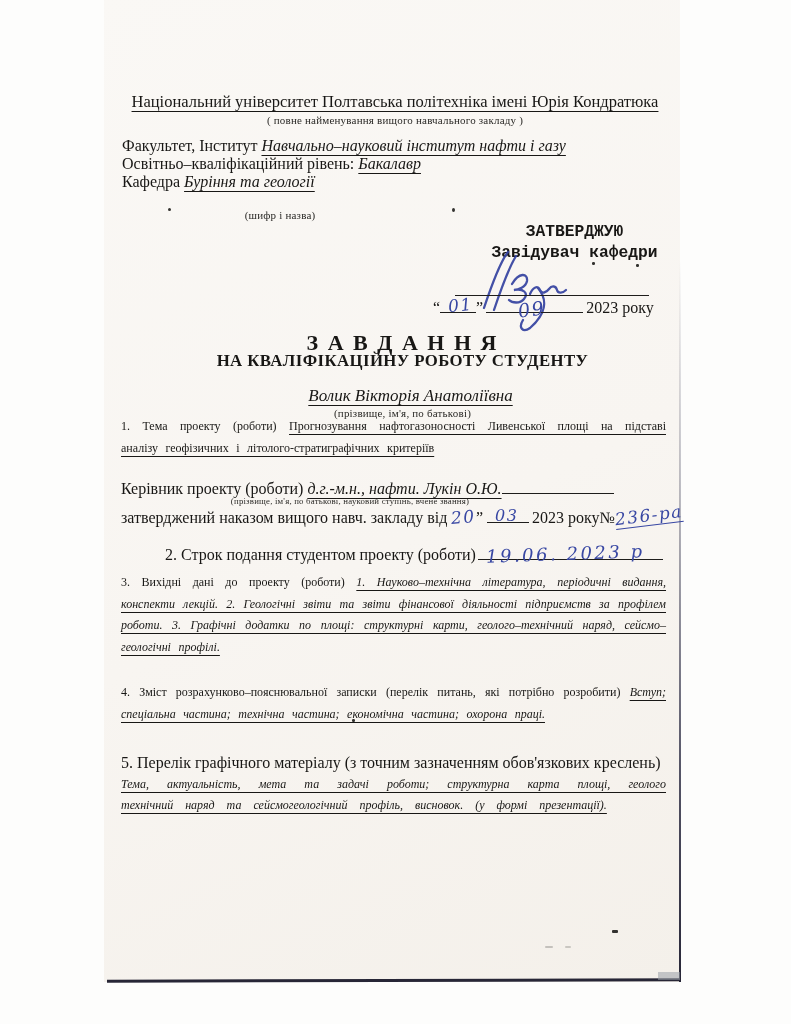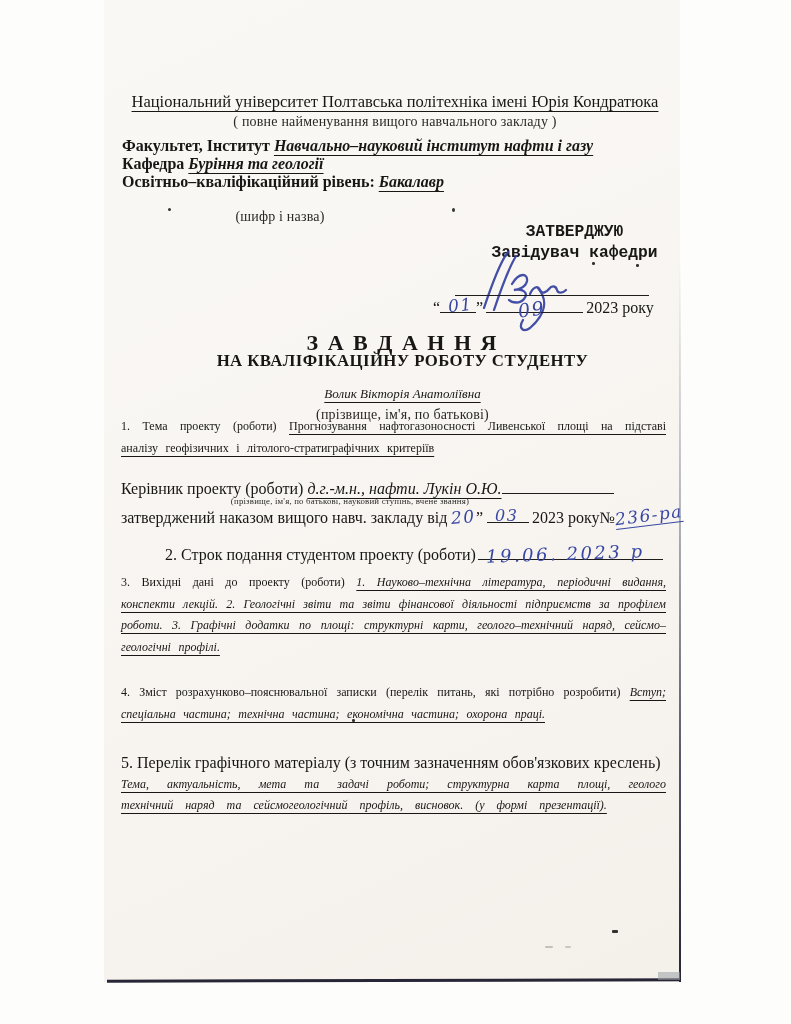--- a/index.html
+++ b/index.html
@@ -24,21 +24,21 @@
   }
   .corner-gray{
     position:absolute;left:658px;top:972px;width:22px;height:8px;
     background:#9aa0a8;opacity:.55;
   }
   .abs{position:absolute;}
   .ctr{text-align:center;}
   .u{text-decoration:underline;text-decoration-thickness:1.1px;text-underline-offset:3.5px;}
   .it{font-style:italic;}
   .b{font-weight:bold;}
-  .cap{font-size:14px;letter-spacing:.2px;color:#2a2926;}
+  .cap{font-size:11px;letter-spacing:.2px;color:#2a2926;}
   .line{font-size:16px;line-height:17.9px;white-space:nowrap;}
   .para{font-size:12px;line-height:21.5px;text-align:justify;word-spacing:4.5px;margin:0;}
   .hw{
     font-family:"DejaVu Serif",serif;font-style:italic;color:var(--ink);
     display:inline-block;letter-spacing:1.5px;
   }
   .blank{display:inline-block;border-bottom:1.2px solid #1e1d1b;height:14px;vertical-align:baseline;}
   .write-line{display:inline-block;position:relative;border-bottom:1.3px solid #1e1d1b;height:16px;vertical-align:baseline;}
   .write-line .hw{position:absolute;bottom:-3px;white-space:nowrap;}
   .speck{position:absolute;background:#33322f;border-radius:50%;display:block;}
@@ -50,24 +50,24 @@
 <body style="--ink: #3847a3; color: rgb(24, 23, 21);">
 
 <div class="sheet"></div>
 <div class="edge-right"></div>
 <div class="edge-bottom"></div>
 <div class="corner-gray"></div>
 
 <div class="abs ctr u" style="left:120px;top:92px;width:550px;font-size:16.5px;">Національний університет Полтавська політехніка імені Юрія Кондратюка</div>
 <div class="abs ctr cap" style="left:120px;top:114px;width:550px;">( повне найменування вищого навчального закладу )</div>
 
-<div class="abs" style="left:122px;top:137px;font-weight:bold;">
+<div class="abs" style="left:122px;top:137px;">
   <div class="line"><span>Факультет, Інститут </span><span class="it u">Навчально–науковий інститут нафти і газу</span></div>
+  <div class="line"><span>Освітньо–кваліфікаційний рівень: </span><span class="it u">Бакалавр</span></div>
   <div class="line"><span>Кафедра </span><span class="it u">Буріння та геології</span></div>
-  <div class="line"><span>Освітньо–кваліфікаційний рівень: </span><span class="it u">Бакалавр</span></div>
 </div>
 <div class="abs ctr cap" style="left:200px;top:209px;width:160px;">(шифр і назва)</div>
 
 <div class="abs ctr b" style="left:472px;top:222px;width:205px;font-size:16.3px;line-height:20.5px;font-family:Liberation Mono, monospace;">
   <div>ЗАТВЕРДЖУЮ</div>
   <div>Завідувач кафедри</div>
 </div>
 
 <svg class="abs" style="left:468px;top:248px;" width="122" height="85" viewBox="0 0 122 85">
   <g fill="none" stroke="#3442a0" stroke-width="2.3" stroke-linecap="round" opacity="0.92">
@@ -80,21 +80,21 @@
 </svg>
 
 <div class="sig-line"></div>
 
 <div class="date-row">
   <span>“</span><span class="write-line" style="width:36px;"><span class="hw" style="left:8px;font-size:17px;transform:rotate(-6deg);">01</span></span><span>”</span><span class="write-line" style="width:97px;margin-left:3px;"><span class="hw" style="left:32px;bottom:-8px;font-size:19px;transform:rotate(-8deg);">09</span></span><span style="margin-left:3px;text-align:right;">2023 року</span>
 </div>
 
 <div class="abs ctr b" style="left:130px;top:330px;width:545px;font-size:22px;letter-spacing:2px;">З А В Д А Н Н Я</div>
 <div class="abs ctr b" style="left:130px;top:351px;width:545px;font-size:16.8px;letter-spacing:.4px;">НА КВАЛІФІКАЦІЙНУ РОБОТУ СТУДЕНТУ</div>
-<div class="abs ctr it u" style="left:130px;top:386px;width:545px;font-size:13px;font-style:italic;">Волик Вікторія Анатоліївна</div>
+<div class="abs ctr it u" style="left:138px;top:386px;width:545px;font-size:17px;font-style:italic;">Волик Вікторія Анатоліївна</div>
 <div class="abs ctr cap" style="left:130px;top:407px;width:545px;">(прізвище, ім'я,  по батькові)</div>
 
 <p class="para abs" style="left:121px;top:416px;width:545px;"><span>1.  Тема проекту (роботи) </span><span class="u">Прогнозування нафтогазоносності Ливенської площі на підставі аналізу геофізичних і літолого-стратиграфічних критеріїв</span></p>
 
 <div class="abs line" style="left:121px;top:479px;"><span>Керівник проекту (роботи)  </span><span class="it u">д.г.-м.н., нафти. Лукін О.Ю.</span><span class="blank" style="width:112px;"></span></div>
 <div class="abs ctr cap" style="left:130px;top:496px;width:440px;font-size:8.8px;">(прізвище, ім'я, по батькові, науковий ступінь, вчене звання)</div>
 
 <div class="abs ord-row" style="left:121px;top:506px;"><span>затверджений наказом вищого навч. закладу від </span><span class="hw" style="font-size:17px;transform:rotate(-5deg);">20</span><span>”</span><span class="write-line" style="width:42px;margin-left:4px;"><span class="hw" style="left:8px;font-size:16px;">03</span></span><span style="margin-left:3px;">2023 року№</span><span class="hw" style="font-size:17px;transform:rotate(-7deg) translateY(-2px);border-bottom:1.4px solid var(--ink);">236-ра</span></div>
 
 <div class="abs line" style="left:121px;top:543px;margin-left:44px;"><span>2. Строк подання студентом проекту (роботи)</span><span class="write-line" style="width:185px;margin-left:2px;"><span class="hw" style="left:8px;bottom:-4px;font-size:18px;letter-spacing:2.5px;transform:rotate(-2deg);">19.06. 2023 р</span></span></div>

